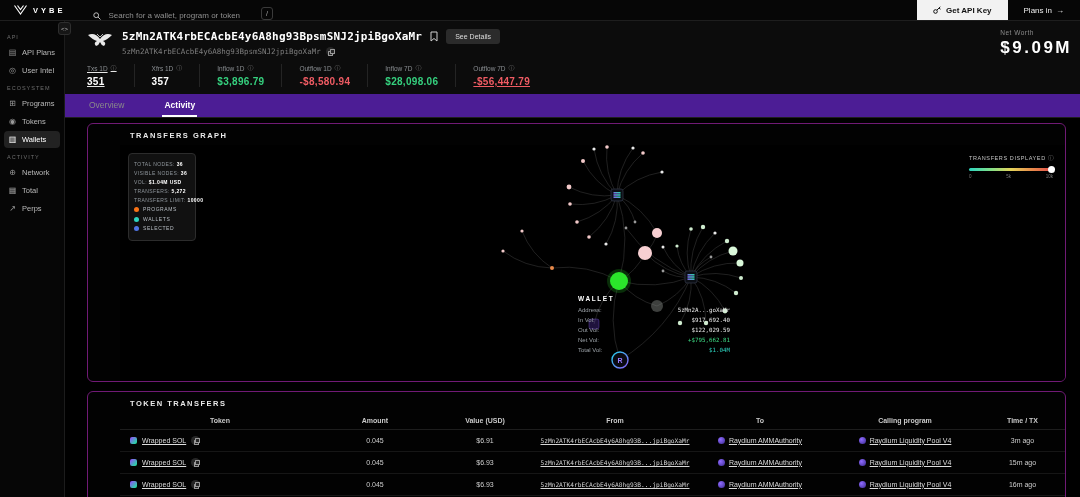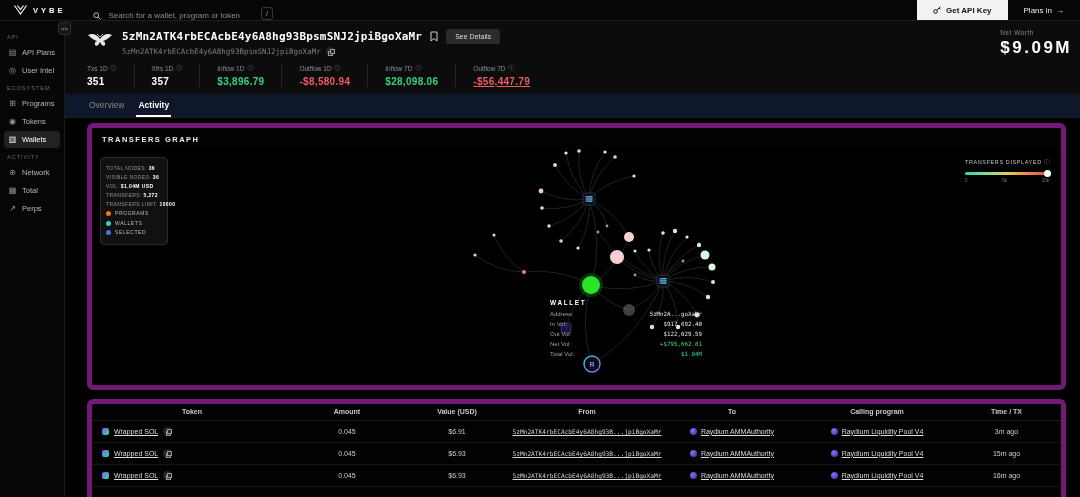--- a/index.html
+++ b/index.html
@@ -42,33 +42,33 @@
   .copy-btn { width:9px; height:9px; border-radius:50%; background:#262626; position:relative; cursor:pointer; flex:0 0 9px; }
   .copy-btn::before { content:""; position:absolute; left:2.5px; top:3.5px; width:3px; height:3px; border:0.8px solid #999; border-radius:0.5px; }
   .copy-btn::after { content:""; position:absolute; left:4px; top:2px; width:3px; height:3px; border:0.8px solid #999; border-radius:0.5px; background:#262626; }
   .networth { position:absolute; right:8px; top:8px; text-align:left; }
   .nw-label { font-size:6.5px; color:#8c8c8c; letter-spacing:0.5px; }
   .nw-value { font-size:17px; font-weight:bold; letter-spacing:2.5px; color:#fff; margin-top:2px; }
 
   
   .stats-row { background:#0c0c0c; display:flex; padding:6px 0 7px 22px; }
   .stat { padding:0 17px; border-left:1px solid #242424; }
-  .stat:first-child { border-left:none; padding-left:0; }
+  .stat:first-child { border-left:none; padding-left:0;text-decoration:underline; }
   .stat-label { font-size:6.5px; color:#8b8f93; display:flex; gap:3px; align-items:center; }
   .info-ic { font-size:6px; color:#6f6f6f; }
   .stat-value { font-size:10px; font-weight:bold; margin-top:3px; letter-spacing:0.3px; }
 
   
-  .tabs { background:#0f172a; display:flex; gap:10px; padding:0 22px; border-bottom:1px solid #1f1f1f; }
+  .tabs { background:#4c1d95; display:flex; gap:36px; padding:0 22px; border-bottom:1px solid #1f1f1f; }
   .tab { font-size:8.5px; color:#8a8a8a; padding:6px 2px 5px; cursor:pointer; border-bottom:2px solid transparent; }
   .tab.active { color:#fff; border-bottom-color:#fff; font-weight:bold; }
 
   
   .content { padding:5px 14px 0 22px; }
-  .card { border:5px solid #701a75; border-radius:6px; overflow:hidden; background:#020202; }
+  .card { border:1px solid #701a75; border-radius:6px; overflow:hidden; background:#020202;padding-left:32px; }
   .card-title { font-size:7.5px; font-weight:bold; letter-spacing:1.5px; color:#eaeaea; padding:7px 10px 5px; }
   .graph-area { position:relative; height:236px; background:#000; }
   .graph-area svg.net { position:absolute; inset:0; }
 
   .g-info { position:absolute; left:8px; top:8px; width:68px; background:rgba(18,18,18,0.96); border:1px solid #2c2c2c; border-radius:4px; padding:6px 5px; }
   .gi-line { font-size:5px; letter-spacing:0.4px; color:#8f969c; line-height:1.8; white-space:nowrap; }
   .gi-line b { color:#fff; }
   .gi-leg { display:flex; align-items:center; gap:4px; font-size:5px; letter-spacing:0.6px; color:#b8bec4; line-height:1.9; }
   .gi-dot { width:5px; height:5px; border-radius:50%; flex:0 0 5px; }
 
@@ -434,20 +434,21 @@
               </div>
               <div class="gt-row">
                 <span class="l">Total Vol:</span>
                 <span class="v" style="color: rgb(45, 212, 191);">$1.04M</span>
               </div>
             </div>
         </div>
       </div>
 
       <div class="card table-card">
+        <div class="card-title">TOKEN TRANSFERS</div>
         <div class="tgrid thead" id="t-head">
             <div class="th">Token</div>
             <div class="th">Amount</div>
             <div class="th">Value (USD)</div>
             <div class="th">From</div>
             <div class="th">To</div>
             <div class="th">Calling program</div>
             <div class="th">Time / TX</div>
           </div>
         <div id="t-body">

